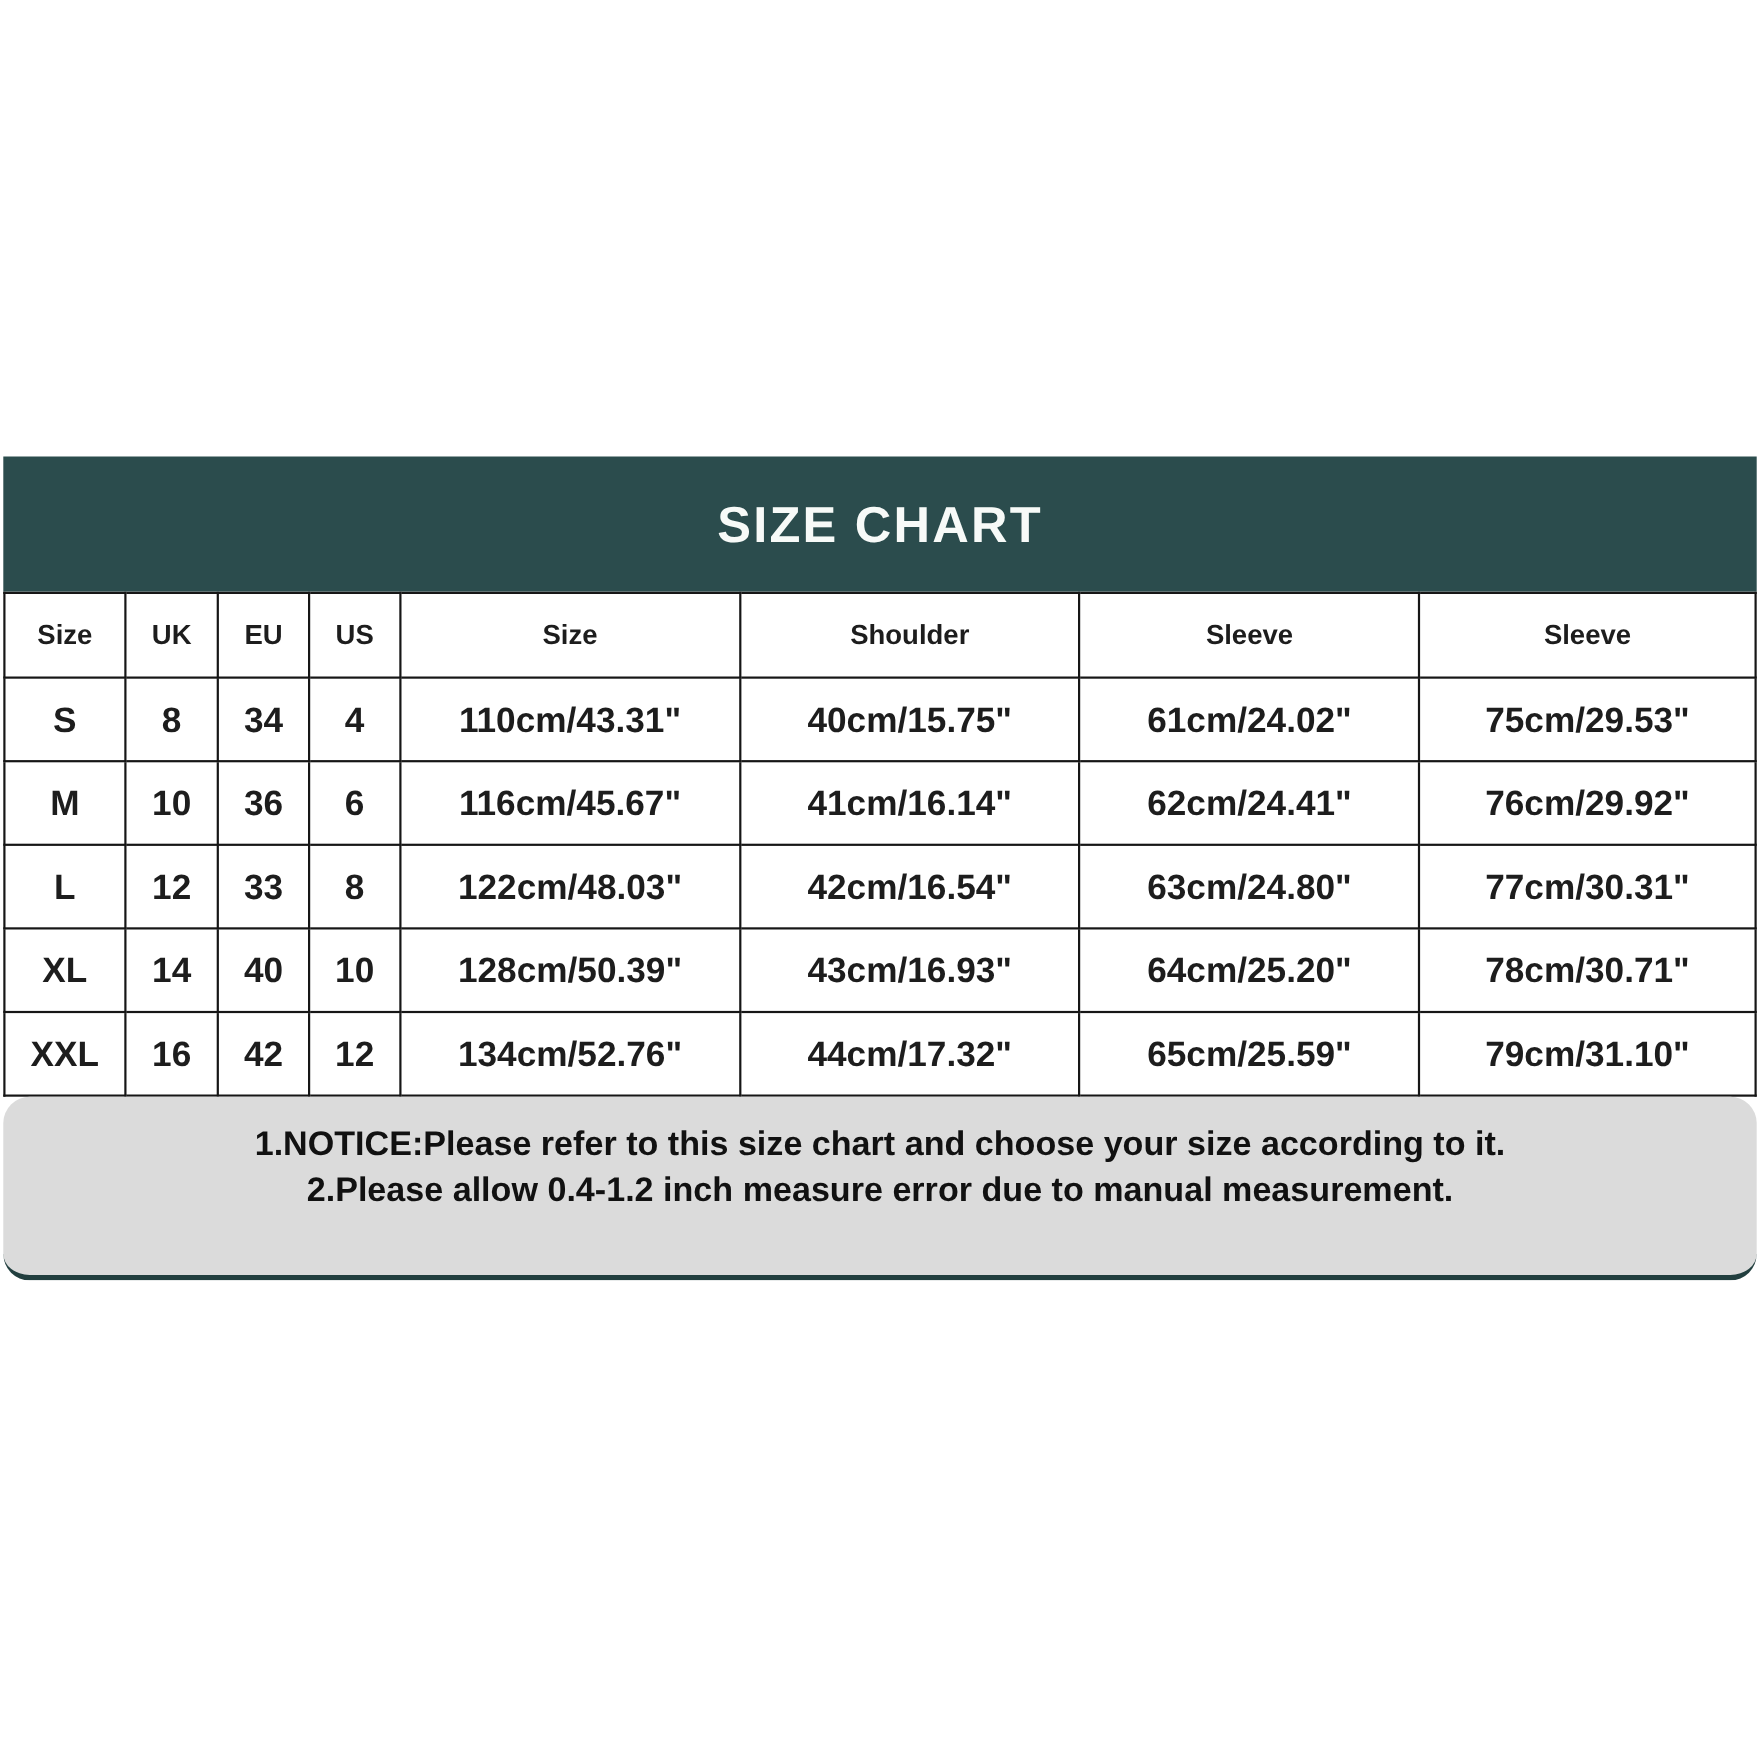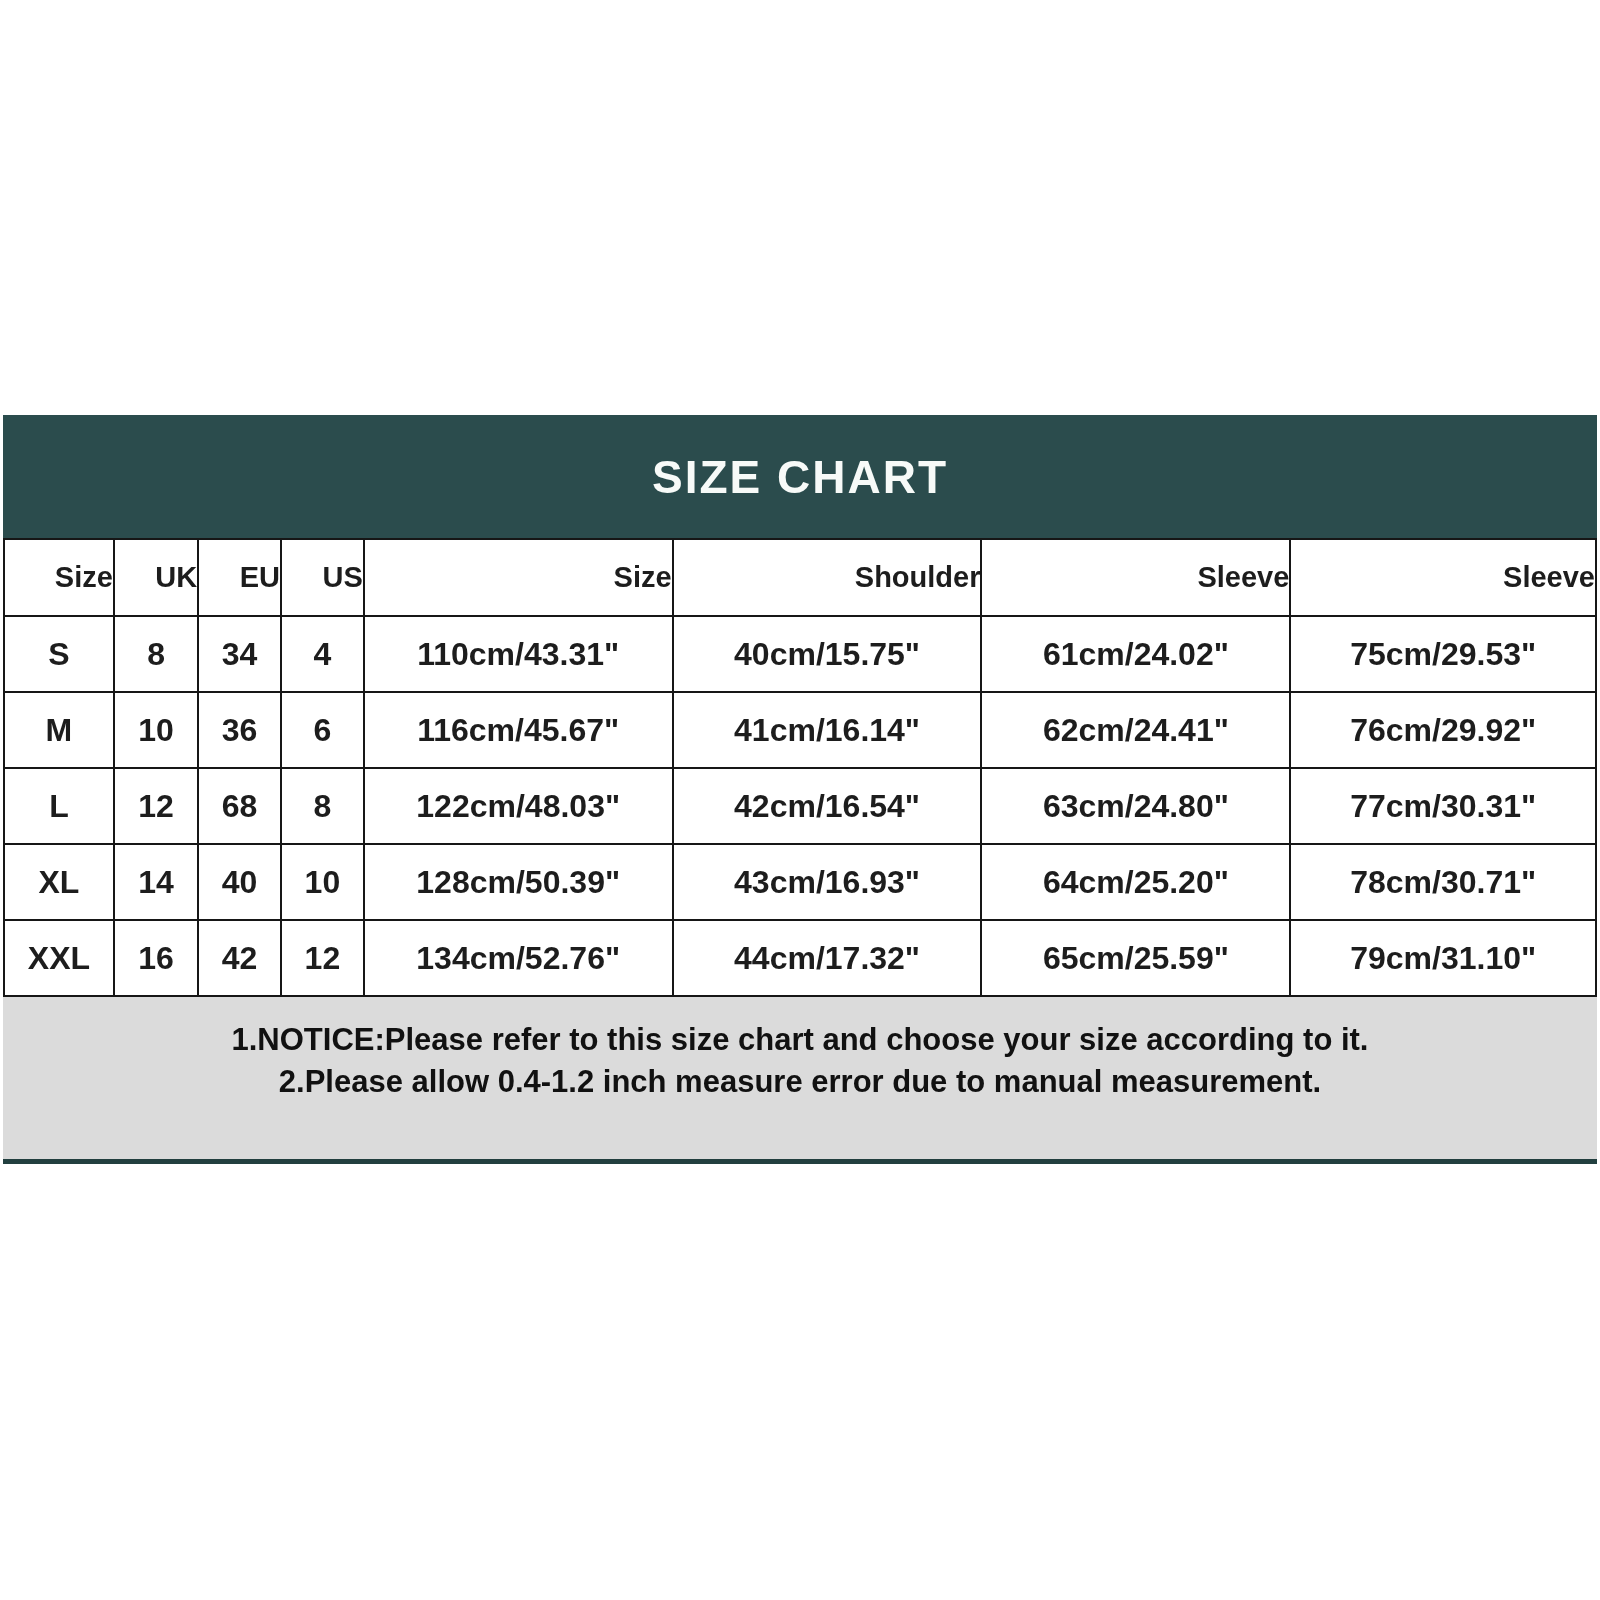--- a/index.html
+++ b/index.html
@@ -44,32 +44,32 @@
   table.size-table td {
     border: 2px solid #161616;
     text-align: center;
     vertical-align: middle;
     color: #1d1d1d;
     font-weight: bold;
     padding: 0;
   }
   table.size-table th {
     height: 75px;
-    font-size: 29px;
-    text-align: right;
+    font-size: 25px;
   }
   table.size-table td {
     height: 74px;
     font-size: 32px;
   }
   .notice-panel {
     background: #dbdbdb;
     border-bottom: 5px solid #223f3f;
     padding: 22px 10px 56px 10px;
     text-align: center;
+    border-radius: 24px;
   }
   .notice-line {
     font-size: 31px;
     font-weight: bold;
     color: #111111;
     line-height: 42px;
     white-space: nowrap;
   }
 </style>
 </head>
@@ -122,21 +122,21 @@
             <td>36</td>
             <td>6</td>
             <td>116cm/45.67"</td>
             <td>41cm/16.14"</td>
             <td>62cm/24.41"</td>
             <td>76cm/29.92"</td>
           </tr>
           <tr>
             <td>L</td>
             <td>12</td>
-            <td>68</td>
+            <td>33</td>
             <td>8</td>
             <td>122cm/48.03"</td>
             <td>42cm/16.54"</td>
             <td>63cm/24.80"</td>
             <td>77cm/30.31"</td>
           </tr>
           <tr>
             <td>XL</td>
             <td>14</td>
             <td>40</td>

